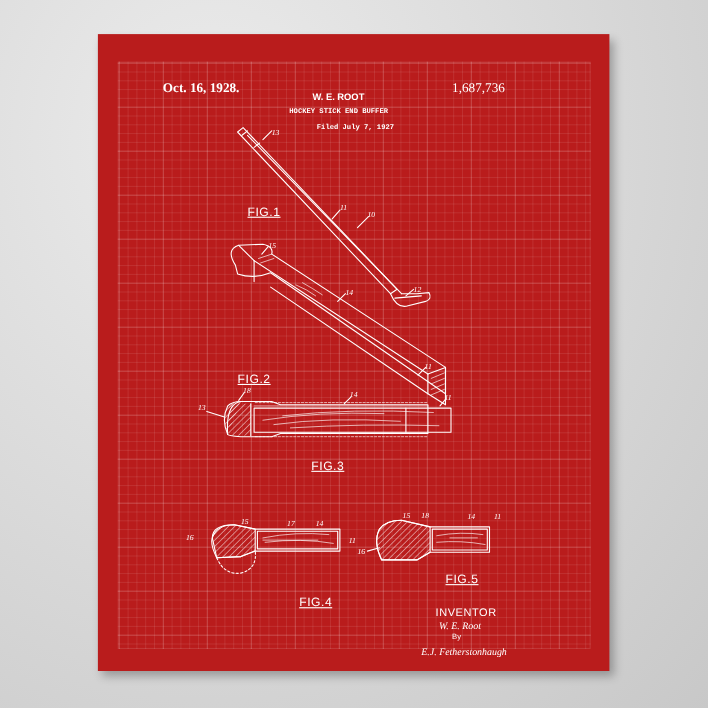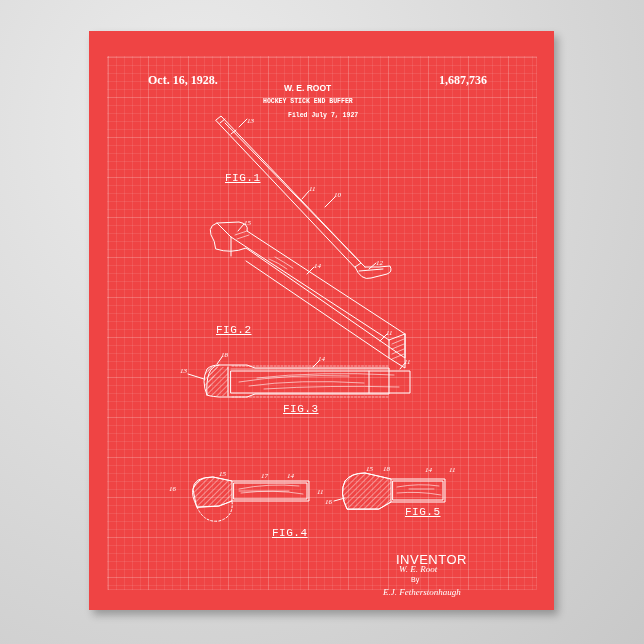--- a/index.html
+++ b/index.html
@@ -1,41 +1,41 @@
 <!DOCTYPE html>
 <html><head>
 <meta charset="utf-8">
 <style>
   html,body{margin:0;padding:0;}
   body{width:644px;height:644px;overflow:hidden;position:relative;
     background:radial-gradient(ellipse at 30% 20%,#ececec 0%,#dcdcdc 45%,#c8c8c8 100%);
     font-family:"Liberation Serif",serif;}
-  .poster{position:absolute;left:89px;top:31px;width:465px;height:579px;background:#ef4444;
+  .poster{position:absolute;left:89px;top:31px;width:465px;height:579px;background:#b91c1c;
     box-shadow:4px 5px 8px rgba(0,0,0,0.28);overflow:hidden;}
   .grid{position:absolute;left:18px;top:25px;width:428px;height:532px;
     background-image:
       linear-gradient(rgba(255,255,255,0.09) 1px,transparent 1px),
       linear-gradient(90deg,rgba(255,255,255,0.09) 1px,transparent 1px),
       linear-gradient(rgba(255,255,255,0.14) 1px,transparent 1px),
       linear-gradient(90deg,rgba(255,255,255,0.14) 1px,transparent 1px);
     background-size:8px 8px,8px 8px,40px 40px,40px 40px;
     border:1px solid rgba(255,255,255,0.12);}
   .t{position:absolute;color:#fff;white-space:nowrap;}
   .date{left:59px;top:42px;font-size:12px;font-weight:bold;}
-  .patno{left:322px;top:42px;font-size:12px;font-weight:bold;margin-left:28px;}
+  .patno{left:322px;top:42px;font-size:12px;font-weight:normal;}
   .inventor-name{left:195px;top:52px;font-family:"Liberation Sans",sans-serif;font-size:8.5px;font-weight:bold;}
   .subtitle{left:174px;top:67px;font-family:"Liberation Mono",monospace;font-size:6.5px;font-weight:bold;}
   .filed{left:199px;top:81px;font-family:"Liberation Mono",monospace;font-size:6.5px;font-weight:bold;}
-  .fig{font-family:Liberation Mono, monospace;font-size:11px;letter-spacing:0.5px;text-decoration:underline;text-decoration-thickness:1px;}
+  .fig{font-family:Liberation Sans, sans-serif;font-size:11px;letter-spacing:0.5px;text-decoration:underline;text-decoration-thickness:1px;margin-top:15px;}
   .fig1{left:136px;top:141px;}
   .fig2{left:127px;top:293px;}
   .fig3{left:194px;top:372px;}
   .fig4{left:183px;top:496px;}
   .fig5{left:316px;top:475px;}
-  .inv-label{left:307px;top:521px;font-family:"Liberation Sans",sans-serif;font-size:13px;letter-spacing:0.5px;}
+  .inv-label{left:307px;top:521px;font-family:"Liberation Sans",sans-serif;font-size:10px;letter-spacing:0.5px;}
   .sig{font-family:"Liberation Serif",serif;font-style:italic;font-size:9px;}
   .sig1{left:310px;top:533px;}
   .by{left:322px;top:545px;font-family:"Liberation Sans",sans-serif;font-size:7px;}
   .sig2{left:294px;top:556px;}
   svg.draw{position:absolute;left:0;top:0;}
   .ref{font-family:"Liberation Serif",serif;font-style:italic;font-size:7px;fill:#fff;}
 </style>
 </head>
 <body>
 

